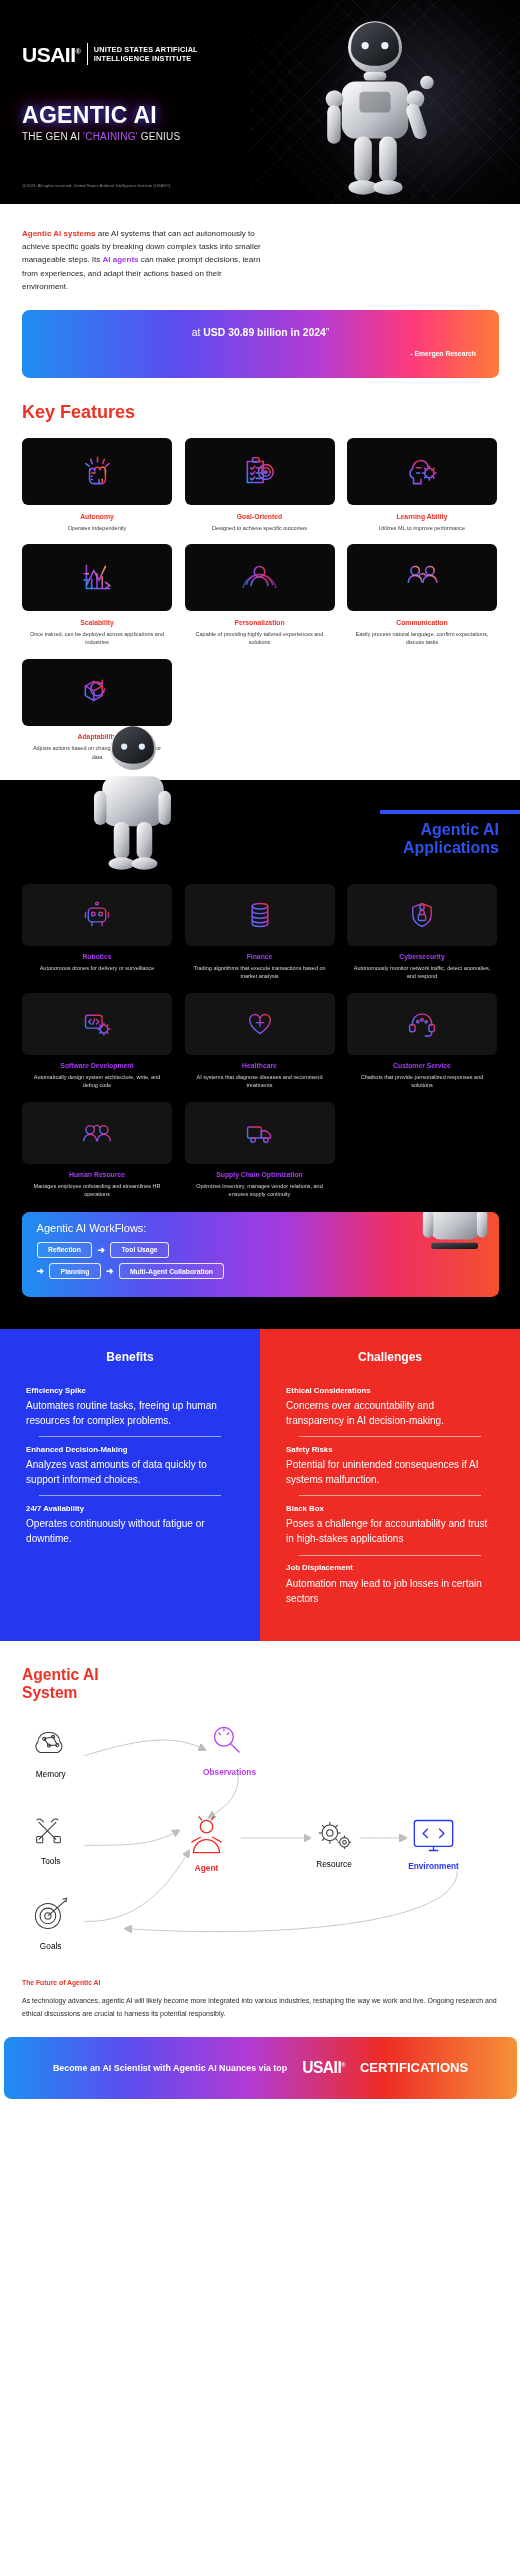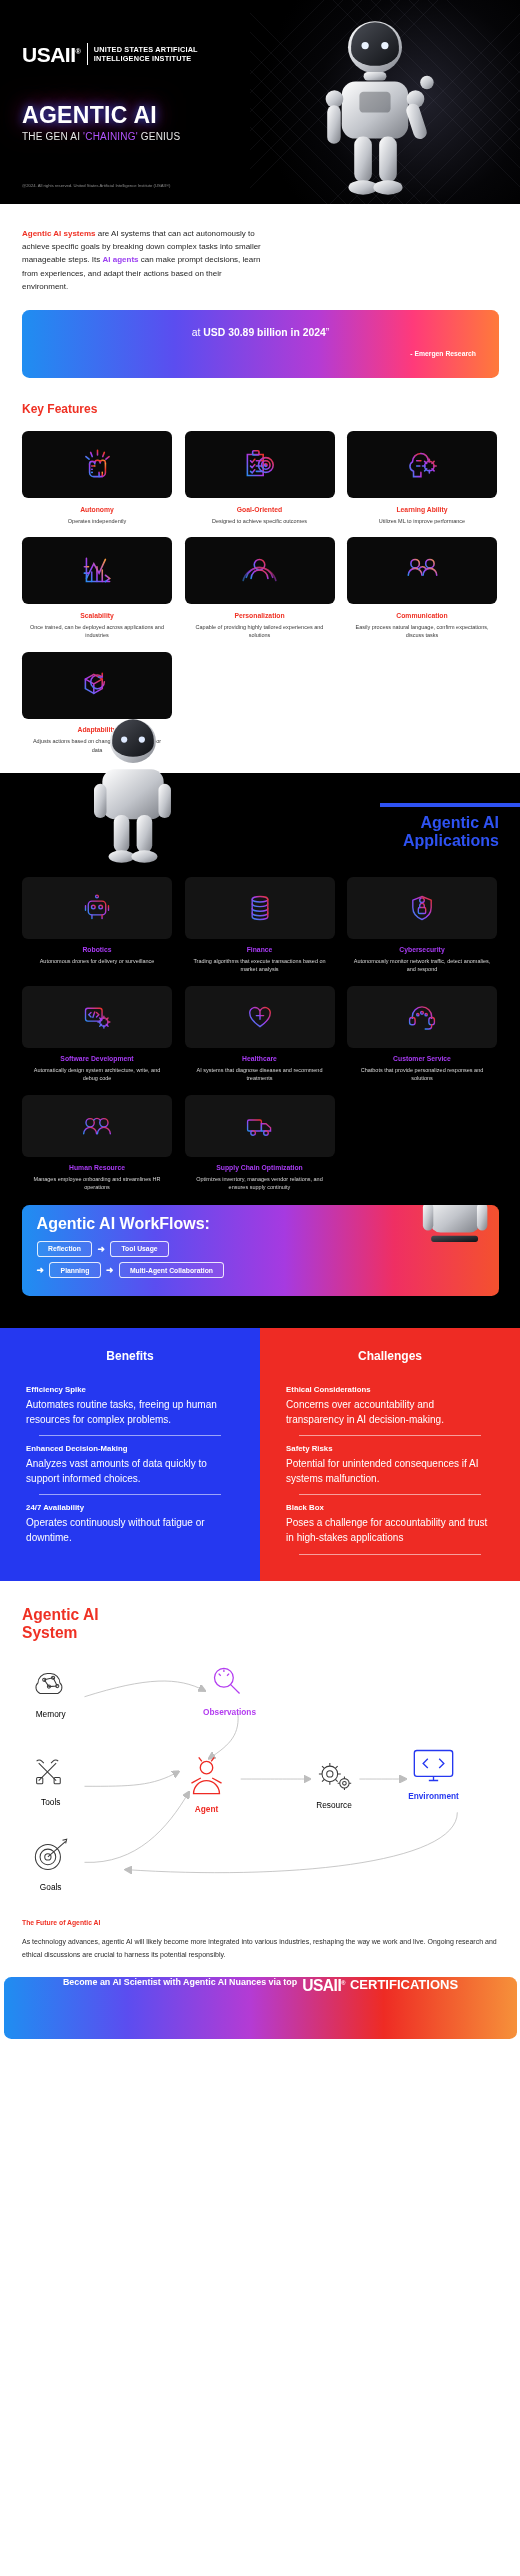--- a/index.html
+++ b/index.html
@@ -75,21 +75,21 @@
     border-radius:7.3px;
     background:linear-gradient(90deg,#1f8ef1 0%,#5b4df0 32%,#b43bd4 62%,#ff3a7a 82%,#ff7a3a 100%);
     padding:15.6px 23px 13.5px 23px;
     color:#fff;
     position:relative;
     min-height:68px;
   }
   .quote-text { font-size:10.4px; line-height:1.45; text-align:center; }
   .quote-text b { font-weight:bold; }
   .quote-src { text-align:right; font-size:6.8px; margin-top:9.4px; font-weight:bold; }
-  .h-red { color:#ef3124; font-size:12px; font-weight:bold; margin:24px 0 15.6px 22px; }
+  .h-red { color:#ef3124; font-size:18px; font-weight:bold; margin:24px 0 15.6px 22px; }
 
   .card-grid { display:flex; flex-wrap:wrap; gap:12.5px 12.5px; padding:0 22px; }
   .fcard { width:150px; }
   .fcard .tile {
     background:#0a0a0a; border-radius:6.2px; height:67px;
     display:flex; align-items:center; justify-content:center;
   }
   .fcard .ttl { text-align:center; color:#ef3124; font-weight:bold; font-size:6.8px; margin-top:7.3px; }
   .fcard .dsc { text-align:center; color:#3a3a3a; font-size:5.5px; line-height:1.5; margin-top:4.2px; padding:0 7.3px; }
 
@@ -109,21 +109,21 @@
   .acard .ttl { text-align:center; color:#a93bf5; font-weight:bold; font-size:6.8px; margin-top:6.8px; }
   .acard .dsc { text-align:center; color:#d7d7d7; font-size:5.5px; line-height:1.5; margin-top:4.2px; padding:0 5.2px; }
 
   
   .wf-wrap { padding:13.5px 22px 17.7px 22px; background:#000; }
   .wf {
     border-radius:7.3px; padding:10.4px 14.6px 12.5px 14.6px;
     background:linear-gradient(90deg,#1f8ef1 0%,#5b4df0 28%,#a63ae0 55%,#ef2f63 78%,#f4512e 100%);
     position:relative; overflow:hidden;
   }
-  .wf h3 { color:#fff; font-size:16px; font-weight:bold; margin-bottom:7.3px; }
+  .wf h3 { color:#fff; font-size:11px; font-weight:normal; margin-bottom:7.3px; }
   .wf-row { display:flex; align-items:center; gap:5.2px; margin-bottom:5.2px; }
   .pill {
     border:0.8px solid rgba(255,255,255,.85); border-radius:3.6px;
     color:#fff; font-weight:bold; font-size:6.8px; padding:3.6px 10.4px;
     background:rgba(255,255,255,.06);
   }
   .arw { color:#fff; font-size:8.9px; font-weight:bold; }
 
   
   .bc { display:flex; }
@@ -144,21 +144,21 @@
   .node .lbl { font-size:8.3px; margin-top:4.2px; }
 
   
   .future { padding:13.5px 22px 0 22px; }
   .future h4 { color:#ef3124; font-size:6.8px; font-weight:bold; margin-bottom:9.4px; }
   .future p { font-size:7px; line-height:1.85; color:#2b2b2b; }
   .footer-wrap { padding:15.6px 4.2px 0 4.2px; }
   .footer {
     border-radius:7.3px; height:62px;
     background:linear-gradient(90deg,#1f8ef1 0%,#5b4df0 24%,#b43bd4 48%,#ee2b24 74%,#f6913a 100%);
-    display:flex; align-items:flex-start; justify-content:center; gap:5px;
+    display:flex; align-items:center; justify-content:center; gap:15px;
     color:#fff;
   }
   .footer .f1 { font-size:8.9px; font-weight:bold; }
   .footer .f2 { font-size:15.6px; font-weight:bold; letter-spacing:-0.5px; }
   .footer .f2 sup { font-size:5.7px; vertical-align:super; }
   .footer .f3 { font-size:13px; font-weight:bold; }
 
   svg { display:block; }
 </style>
 </head>
@@ -669,20 +669,24 @@
       <div class="bc-item">
         <div class="k">Safety Risks</div>
         <div class="v">Potential for unintended consequences if AI systems malfunction.</div>
       </div>
       <div class="bc-sep"></div>
       <div class="bc-item">
         <div class="k">Black Box</div>
         <div class="v">Poses a challenge for accountability and trust in high-stakes applications</div>
       </div>
       <div class="bc-sep"></div>
+      <div class="bc-item">
+        <div class="k">Job Displacement</div>
+        <div class="v">Automation may lead to job losses in certain sectors</div>
+      </div>
     </div>
   </div>
 
   <div class="sys">
     <h2>
       <span>Agentic AI</span><br>
       <span>System</span>
     </h2>
 
     <div class="sys-canvas">
@@ -750,21 +754,21 @@
           <circle cx="40" cy="34" r="15"></circle>
             <circle cx="40" cy="34" r="6"></circle>
           <path d="M40 13 v6 M40 49 v6 M19 34 h6 M55 34 h6 M25 19 l4 4 M55 49 l-4 -4 M25 49 l4 -4 M55 19 l-4 4"></path>
           <circle cx="68" cy="52" r="9"></circle>
             <circle cx="68" cy="52" r="3.5"></circle>
           <path d="M68 39 v4 M68 61 v4 M55 52 h4 M77 52 h4"></path>
         </svg>
         <div class="lbl">Resource</div>
       </div>
 
-      <div class="node" style="left:383px; top:89px;">
+      <div class="node" style="left:383px; top:100px;">
         <svg width="57" height="42" viewBox="0 0 110 80" fill="none" stroke="#2538f0" stroke-width="2.6">
           <rect x="18" y="10" width="74" height="50" rx="5"></rect>
           <path d="M44 26 l-9 9 l9 9 M66 26 l9 9 l-9 9"></path>
           <path d="M46 68 h18 M55 60 v8"></path>
         </svg>
         <div class="lbl" style="color:#2538f0;font-weight:bold;">Environment</div>
       </div>
 
       <div class="node" style="left:5.2px; top:182px;">
         <svg width="47" height="40" viewBox="0 0 90 76" fill="none" stroke="#3a3a3a" stroke-width="2">

